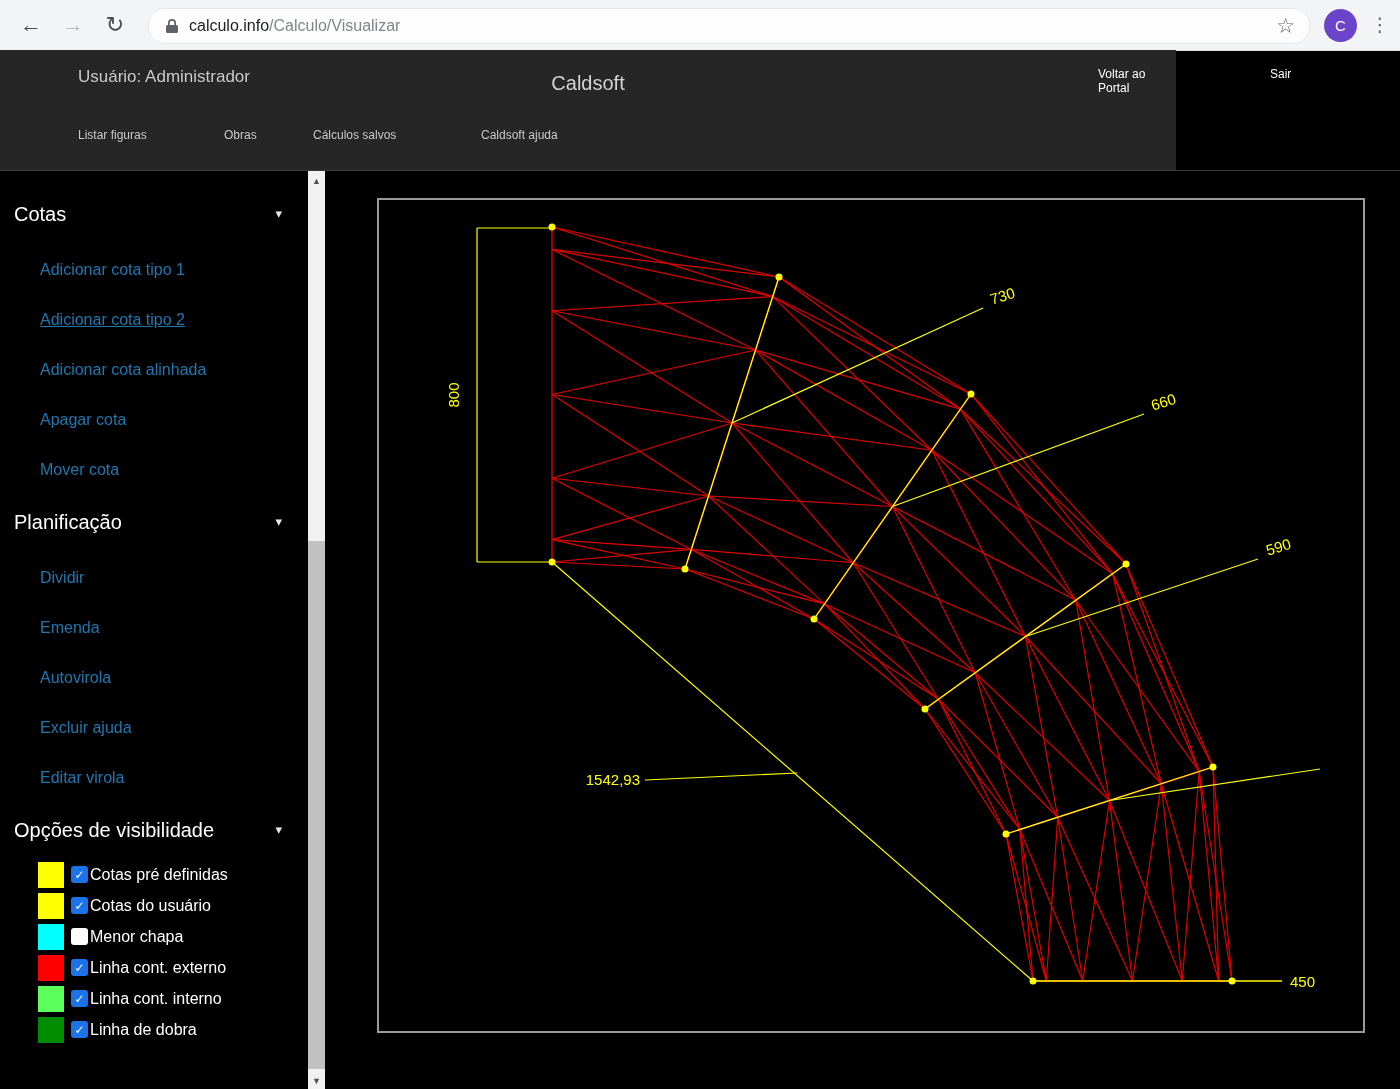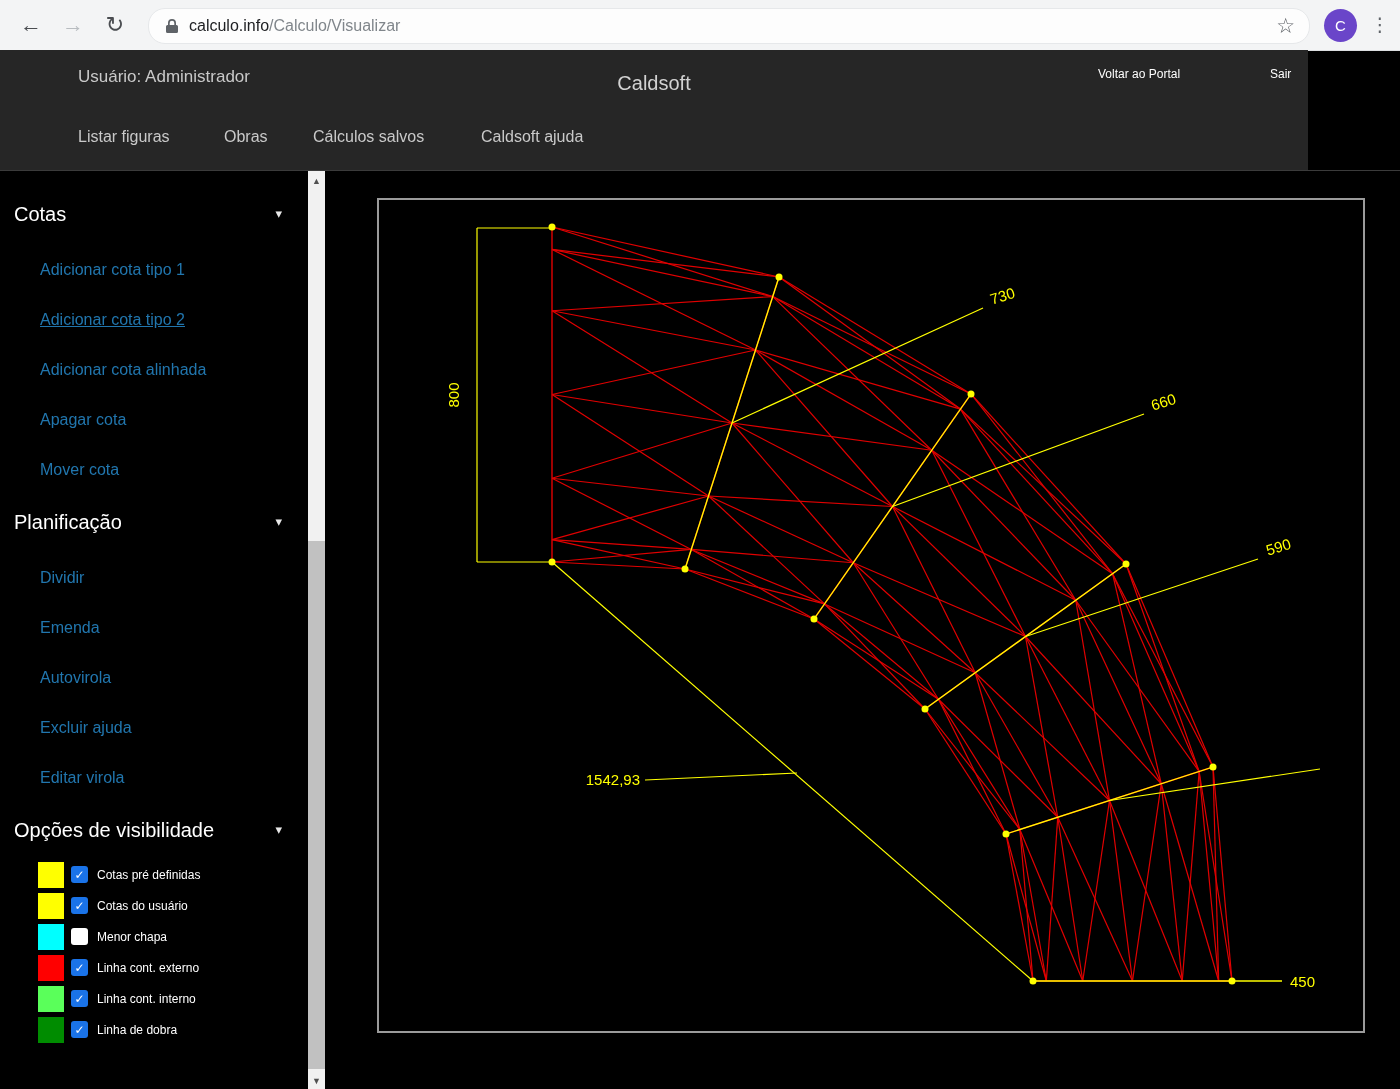--- a/index.html
+++ b/index.html
@@ -29,27 +29,27 @@
   .url .host{color:#202124;}
   .url .path{color:#80868b;margin-top:17px;}
   .star{position:absolute;right:14px;top:5px;font-size:21px;color:#5f6368;cursor:pointer;}
   .avatar{
     position:absolute;left:1324px;top:9px;width:33px;height:33px;border-radius:50%;
     color:#fff;font-size:15px;display:flex;align-items:center;justify-content:center;cursor:pointer;
   }
   .kebab{position:absolute;left:1366px;top:13px;font-size:19px;color:#5f6368;width:28px;text-align:center;cursor:pointer;}
   
   .site-header{
-    position:absolute;left:0;top:50px;width:1308px;height:120px;background:#262626;
+    position:absolute;left:0;top:50px;width:1176px;height:120px;background:#262626;
   }
   .site-header .user{position:absolute;left:78px;top:17px;font-size:17px;color:#c9c9c9;}
   .site-header .brand{position:absolute;left:50%;transform:translateX(-50%);top:22px;font-size:20px;color:#d2d2d2;}
   .hlink{position:absolute;top:17px;font-size:12px;color:#ffffff;cursor:pointer;}
   .hlink.portal{left:1098px;} .hlink.sair{left:1270px;}
-  .navlink{position:absolute;top:78px;font-size:16px;color:#c9c9c9;cursor:pointer;}
+  .navlink{position:absolute;top:78px;font-size:12px;color:#c9c9c9;cursor:pointer;}
   .nl0{left:78px;} .nl1{left:224px;} .nl2{left:313px;} .nl3{left:481px;}
   
   .content{
     position:absolute;left:0;top:170px;width:1400px;height:919px;background:#000;
     border-top:1px solid #3b3b3b;box-sizing:border-box;
   }
   .sidebar{position:absolute;left:0;top:0;width:308px;height:654px;background:#000;padding-top:28px;box-sizing:border-box;}
   .sec-head{
     position:relative;height:30px;line-height:30px;margin:0 14px;
     color:#fff;font-size:20px;
@@ -66,21 +66,21 @@
   .opt-row{height:31px;display:flex;align-items:center;padding-left:38px;}
   .swatch{width:26px;height:26px;flex:0 0 auto;}
   .cbx{
     width:17px;height:17px;margin-left:7px;border-radius:3px;background:#fff;
     flex:0 0 auto;display:flex;align-items:center;justify-content:center;
     font-size:12px;font-weight:bold;color:#fff;cursor:pointer;
   }
   .cbx.on{background:#1a73e8;}
   .cbx .mark{visibility:hidden;}
   .cbx.on .mark{visibility:visible;}
-  .opt-label{color:#fff;font-size:12px;margin-left:9px;white-space:nowrap;}
+  .opt-label{color:#fff;font-size:16px;margin-left:2px;white-space:nowrap;}
   
   .vscroll{position:absolute;left:308px;top:0;width:17px;height:919px;background:#f1f1f1;}
   .vscroll .arr{position:absolute;left:0;width:17px;height:17px;color:#505050;font-size:9px;
     display:flex;align-items:center;justify-content:center;cursor:pointer;}
   .vscroll .arr.up{top:1px;} .vscroll .arr.dn{bottom:1px;}
   .vscroll .thumb{position:absolute;left:0;top:370px;width:17px;height:528px;background:#c1c1c1;cursor:pointer;}
   
   .draw-area{position:absolute;left:325px;top:0;width:1075px;height:919px;background:#000;}
   svg text{font-family:"Liberation Sans","DejaVu Sans",sans-serif;}
 </style>

